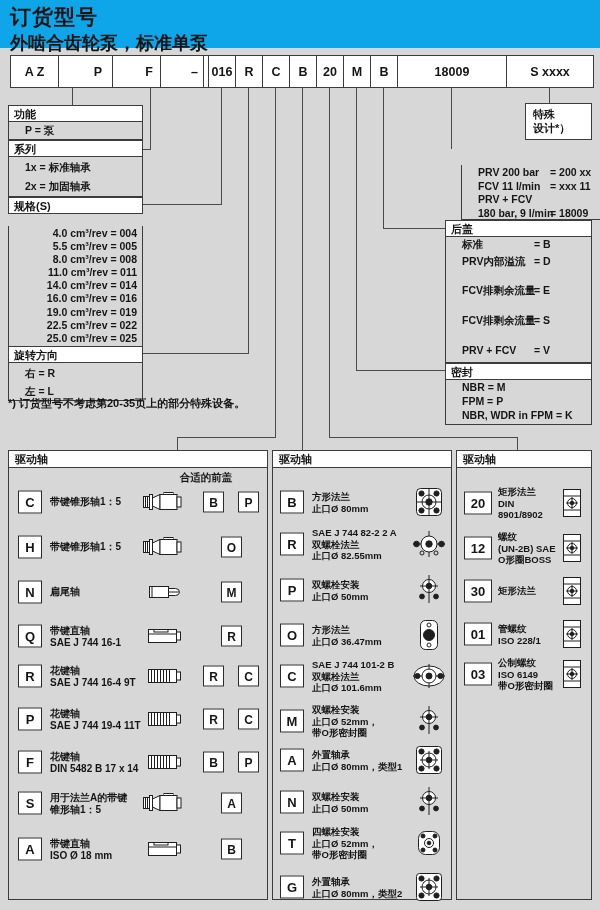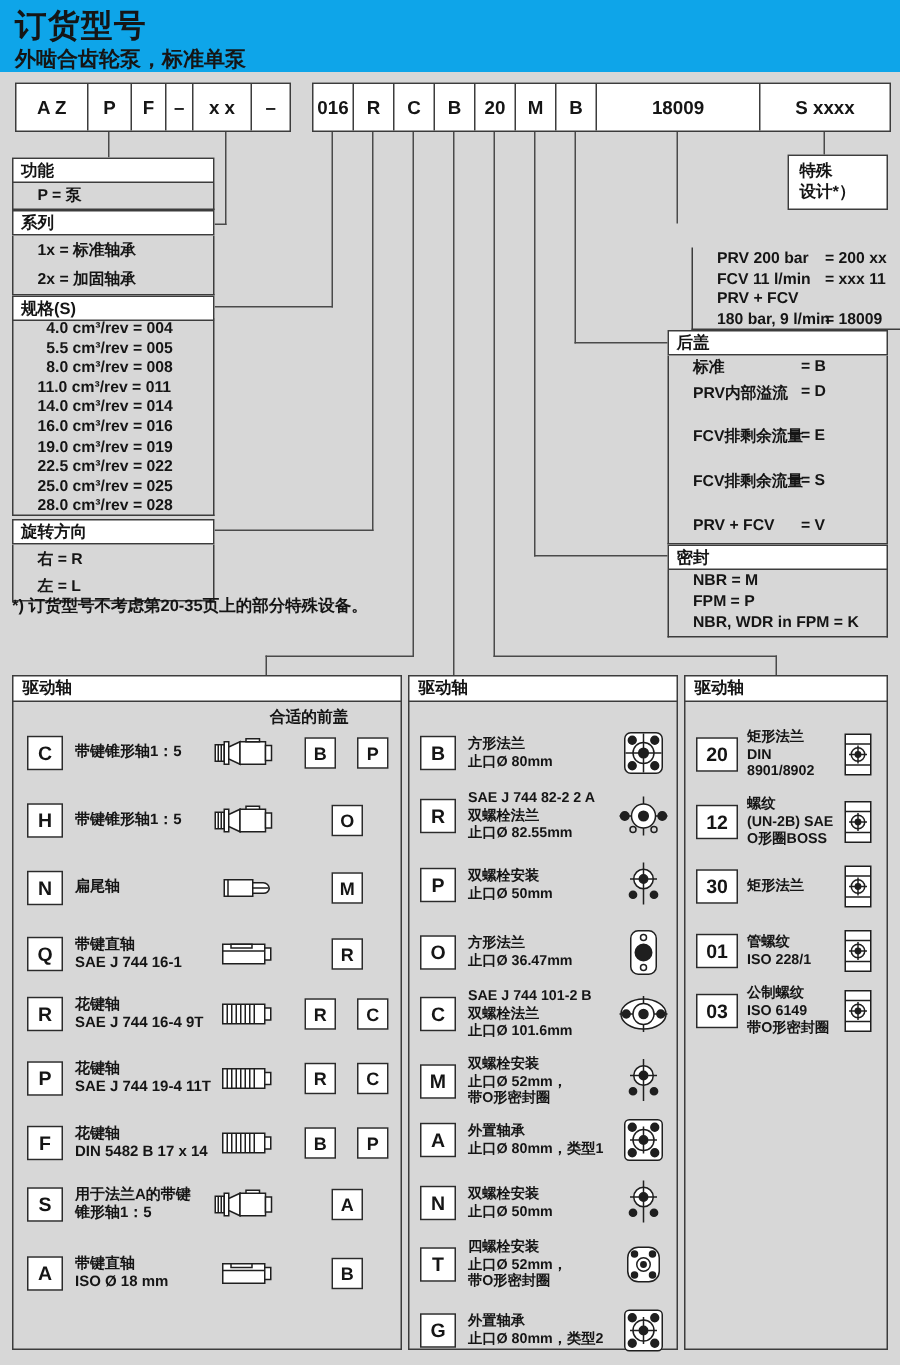--- a/index.html
+++ b/index.html
@@ -1,20 +1,20 @@
 <!DOCTYPE html>
 <html><head>
 <meta charset="utf-8">
 <style>
   html,body{margin:0;padding:0;background:#fff;}
   #page{position:relative;width:600px;height:910px;background:#0ea5e9;overflow:hidden;
         font-family:"Liberation Sans","DejaVu Sans",sans-serif;color:#151515;}
   .graybg{position:absolute;left:0;top:48px;width:600px;height:862px;background:#d7d7d7;z-index:0;}
   .title{position:absolute;left:10px;top:3px;font-size:21px;font-weight:bold;letter-spacing:1px;z-index:4;}
-  .subtitle{position:absolute;left:10px;top:31px;font-size:14px;font-weight:bold;z-index:4;}
+  .subtitle{position:absolute;left:10px;top:31px;font-size:18px;font-weight:bold;z-index:4;}
   .cline{position:absolute;background:#4a4a4a;z-index:1;}
   .codegroup{position:absolute;top:55px;height:33px;display:flex;background:#fff;border:1px solid #3c3c3c;z-index:3;box-sizing:border-box;}
   .codecell{border-right:1px solid #3c3c3c;display:flex;align-items:center;justify-content:center;
             font-weight:bold;font-size:12.5px;box-sizing:border-box;}
   .codecell:last-child{border-right:none;}
   .sec-h{position:absolute;background:#fff;border:1px solid #3c3c3c;font-weight:bold;font-size:11px;
          padding:2px 5px 0 5px;box-sizing:border-box;z-index:3;line-height:13px;}
   .sec-c{position:absolute;border:1px solid #3c3c3c;border-top:none;font-weight:bold;font-size:10.5px;
          box-sizing:border-box;z-index:2;padding:1px 5px 0 16px;}
   .lrow{position:relative;}
@@ -61,21 +61,21 @@
     <div class="cline" style="left: 302px; top: 88px; width: 1px; height: 363px;"></div>
     <div class="cline" style="left: 329px; top: 88px; width: 1px; height: 350px;"></div>
     <div class="cline" style="left: 329px; top: 437px; width: 189px; height: 1px;"></div>
     <div class="cline" style="left: 517px; top: 437px; width: 1px; height: 14px;"></div>
     <div class="cline" style="left: 356px; top: 88px; width: 1px; height: 283px;"></div>
     <div class="cline" style="left: 356px; top: 370px; width: 90px; height: 1px;"></div>
     <div class="cline" style="left: 383px; top: 88px; width: 1px; height: 141px;"></div>
     <div class="cline" style="left: 383px; top: 228px; width: 63px; height: 1px;"></div>
     <div class="cline" style="left: 451px; top: 88px; width: 1px; height: 61px;"></div>
     <div class="cline" style="left: 549px; top: 88px; width: 1px; height: 16px;"></div>
-    <div class="codegroup" style="left: 10px;">
+    <div class="codegroup" style="left: 10px; gap: 25px;">
       <div class="codecell" style="width: 48px;">A Z</div>
       <div class="codecell" style="width: 29px;">P</div>
       <div class="codecell" style="width: 23px;">F</div>
       <div class="codecell" style="width: 18px;">–</div>
       <div class="codecell" style="width: 39px;">x x</div>
       <div class="codecell" style="width: 25px;">–</div>
     </div>
     <div class="codegroup" style="left: 208px;">
       <div class="codecell" style="width: 27px;">016</div>
       <div class="codecell" style="width: 27px;">R</div>
@@ -90,21 +90,21 @@
     <div class="sec-h" style="left: 8px; top: 105px; width: 135px; height: 17px;">功能</div>
     <div class="sec-c" style="left: 8px; top: 122px; width: 135px; height: 18px;">
       <div class="lrow" style="line-height: 15px; height: 15px;">P = 泵</div>
     </div>
     <div class="sec-h" style="left: 8px; top: 140px; width: 135px; height: 17px;">系列</div>
     <div class="sec-c" style="left: 8px; top: 157px; width: 135px; height: 40px;">
       <div class="lrow" style="line-height: 19px; height: 19px;">1x = 标准轴承</div>
       <div class="lrow" style="line-height: 19px; height: 19px;">2x = 加固轴承</div>
     </div>
     <div class="sec-h" style="left: 8px; top: 197px; width: 135px; height: 17px;">规格(S)</div>
-    <div class="sec-c" style="left: 8px; top: 212px; width: 135px; height: 132px;">
+    <div class="sec-c" style="left: 8px; top: 226px; width: 135px; height: 132px; text-align: right;">
       <div class="lrow" style="line-height: 13.1px; height: 13.1px; white-space: pre;">  4.0 cm³/rev = 004</div>
       <div class="lrow" style="line-height: 13.1px; height: 13.1px; white-space: pre;">  5.5 cm³/rev = 005</div>
       <div class="lrow" style="line-height: 13.1px; height: 13.1px; white-space: pre;">  8.0 cm³/rev = 008</div>
       <div class="lrow" style="line-height: 13.1px; height: 13.1px; white-space: pre;">11.0 cm³/rev = 011</div>
       <div class="lrow" style="line-height: 13.1px; height: 13.1px; white-space: pre;">14.0 cm³/rev = 014</div>
       <div class="lrow" style="line-height: 13.1px; height: 13.1px; white-space: pre;">16.0 cm³/rev = 016</div>
       <div class="lrow" style="line-height: 13.1px; height: 13.1px; white-space: pre;">19.0 cm³/rev = 019</div>
       <div class="lrow" style="line-height: 13.1px; height: 13.1px; white-space: pre;">22.5 cm³/rev = 022</div>
       <div class="lrow" style="line-height: 13.1px; height: 13.1px; white-space: pre;">25.0 cm³/rev = 025</div>
       <div class="lrow" style="line-height: 13.1px; height: 13.1px; white-space: pre;">28.0 cm³/rev = 028</div>

